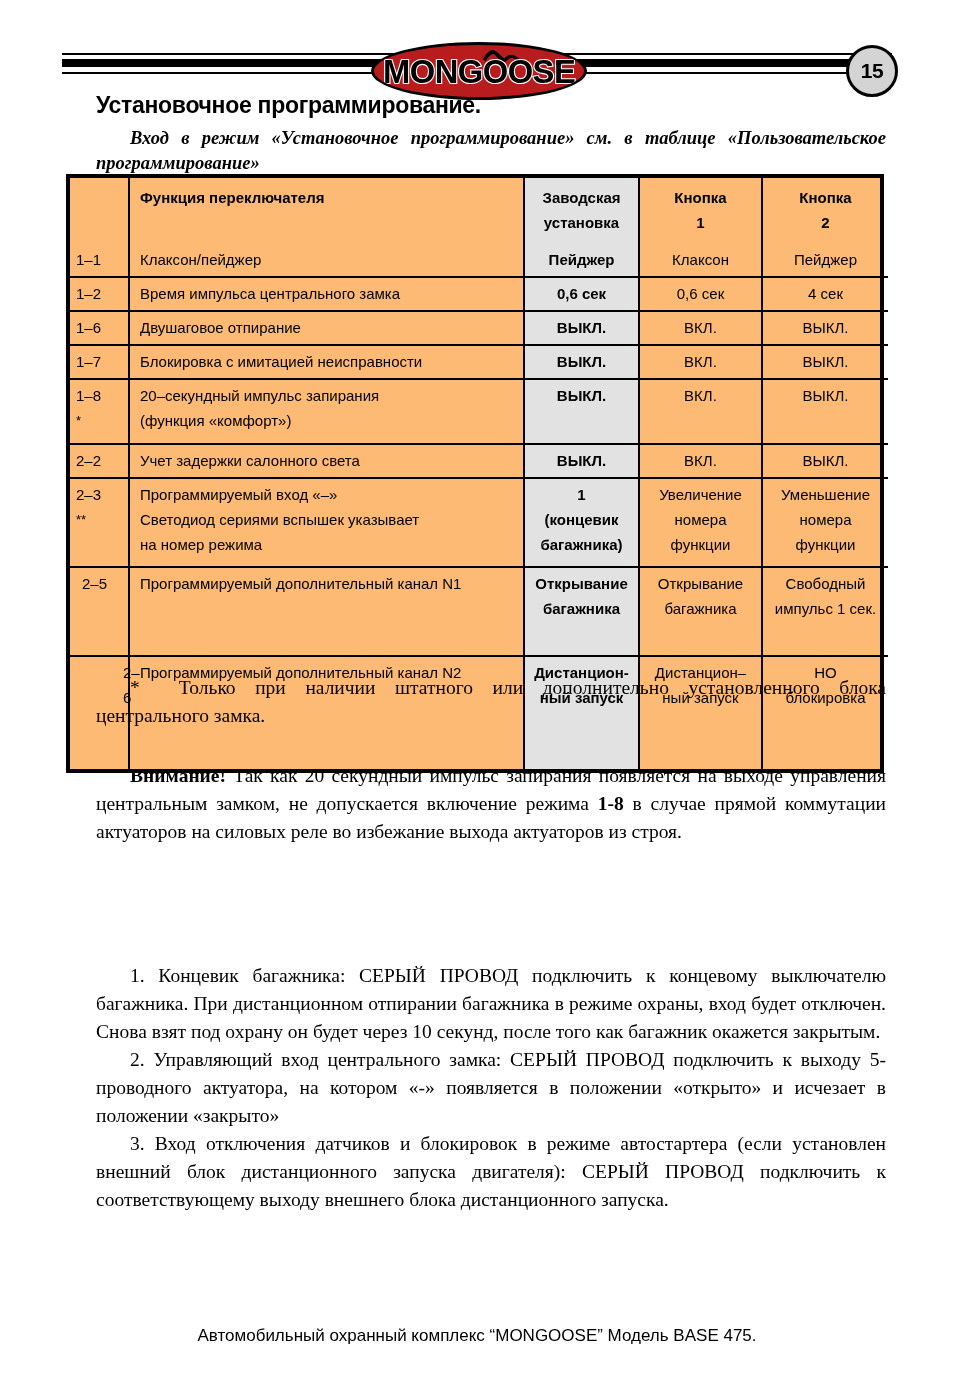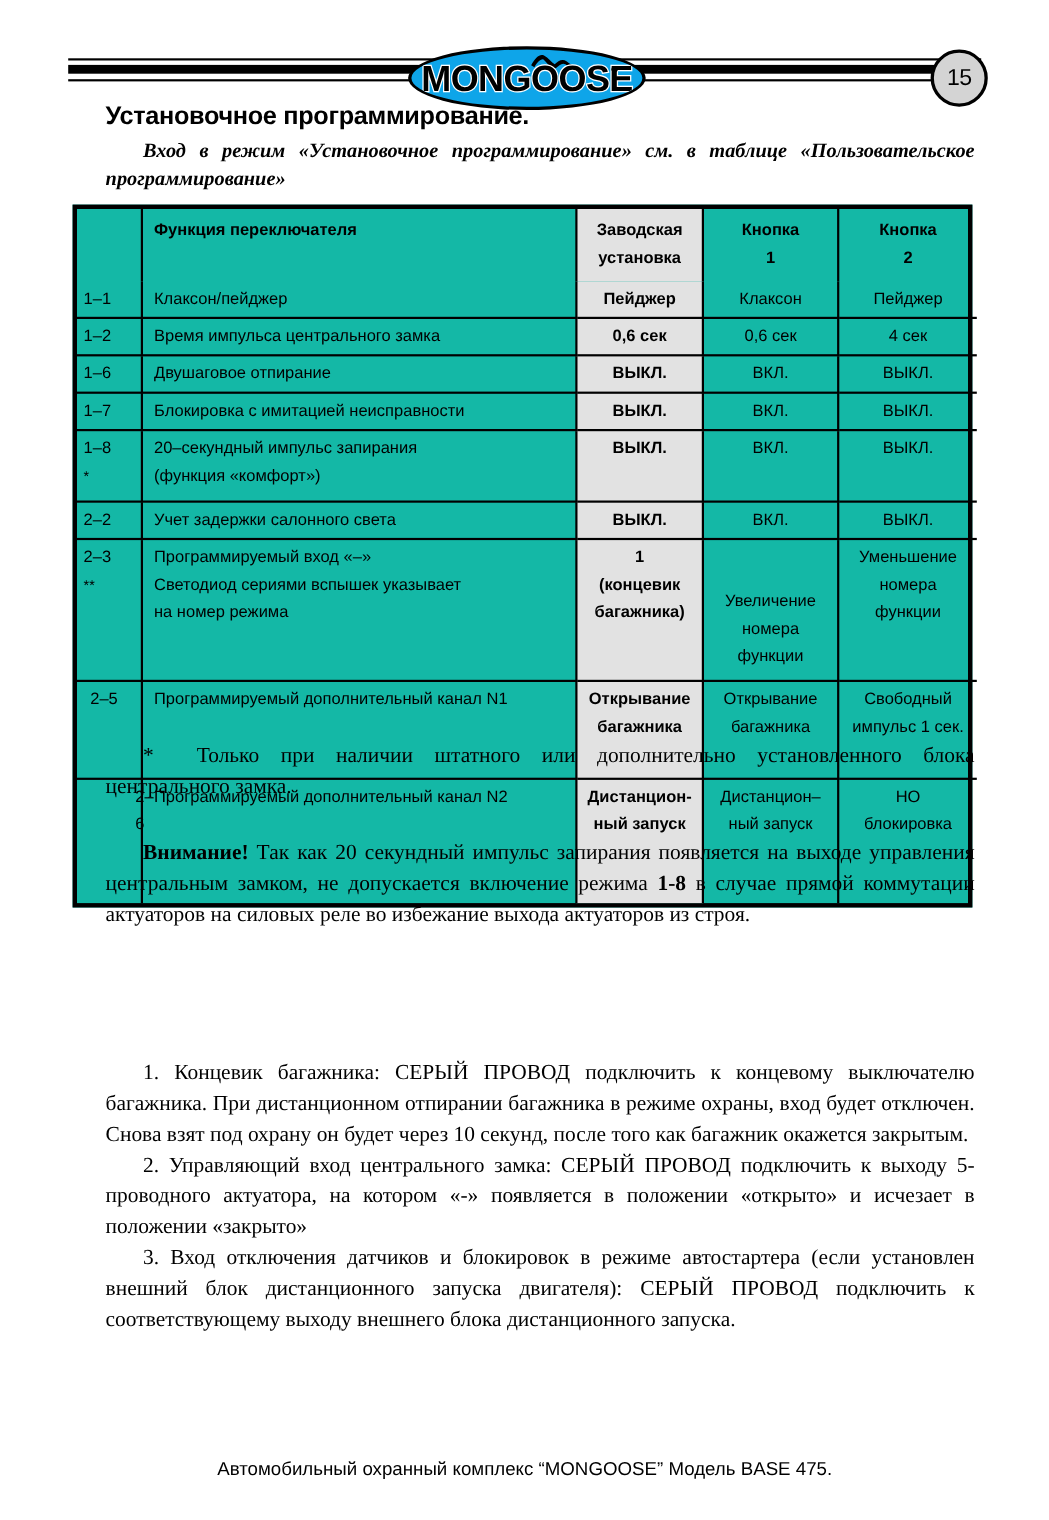--- a/index.html
+++ b/index.html
@@ -48,21 +48,21 @@
   .rule.thick    { top: 6px; height: 8px; }
   .rule.thin-bot { top: 19px; height: 2px; }
 
   .logo-oval {
     position: absolute;
     left: 371px;
     top: 22px;
     width: 216px;
     height: 58px;
     border-radius: 50%;
-    background: #0ea5e9;
+    background: #b91c1c;
     border: 3px solid #000;
     box-sizing: border-box;
     z-index: 3;
     overflow: hidden;
   }
   .logo-oval svg { display:block; width:100%; height:100%; }
 
   .page-badge {
     position: absolute;
     left: 846px;
@@ -71,21 +71,21 @@
     height: 52px;
     border-radius: 50%;
     background: #d4d4d4;
     border: 3px solid #000;
     box-sizing: border-box;
     z-index: 3;
     display: flex;
     align-items: center;
     justify-content: center;
     font-family: "Liberation Sans", sans-serif;
-    font-weight: normal;
+    font-weight: bold;
     font-size: 21px;
     letter-spacing: -0.5px;
   }
 
   
   .section-title {
     position: absolute;
     left: 96px;
     top: 92px;
     font-family: "Liberation Sans", sans-serif;
@@ -104,25 +104,25 @@
     font-size: 18.5px;
     line-height: 25px;
     text-align: justify;
     text-indent: 34px;
   }
 
   
   .tbl-wrap {
     position: absolute;
     left: 66px;
-    top: 186px;
+    top: 174px;
     width: 818px;
     border: 4px solid #000;
     box-sizing: border-box;
-    background: #14b8a6;
+    background: #fdba74;
   }
   table.cfg {
     border-collapse: collapse;
     width: 100%;
     table-layout: fixed;
     font-family: "Liberation Sans", sans-serif;
   }
   table.cfg td {
     border-right: 2px solid #000;
     border-bottom: 2px solid #000;
@@ -432,21 +432,21 @@
               </div>
             </td>
             <td class="c-fact">
               <div class="cellpad" style="min-height: 78px;">
                 <span class="ln">1</span>
                 <span class="ln">(концевик</span>
                 <span class="ln">багажника)</span>
               </div>
             </td>
             <td class="c-b1">
-              <div class="cellpad" style="min-height: 78px; margin-top: 40px;">
+              <div class="cellpad" style="min-height: 78px;">
                 <span class="ln">Увеличение</span>
                 <span class="ln">номера</span>
                 <span class="ln">функции</span>
               </div>
             </td>
             <td class="c-b2">
               <div class="cellpad" style="min-height: 78px;">
                 <span class="ln">Уменьшение</span>
                 <span class="ln">номера</span>
                 <span class="ln">функции</span>

